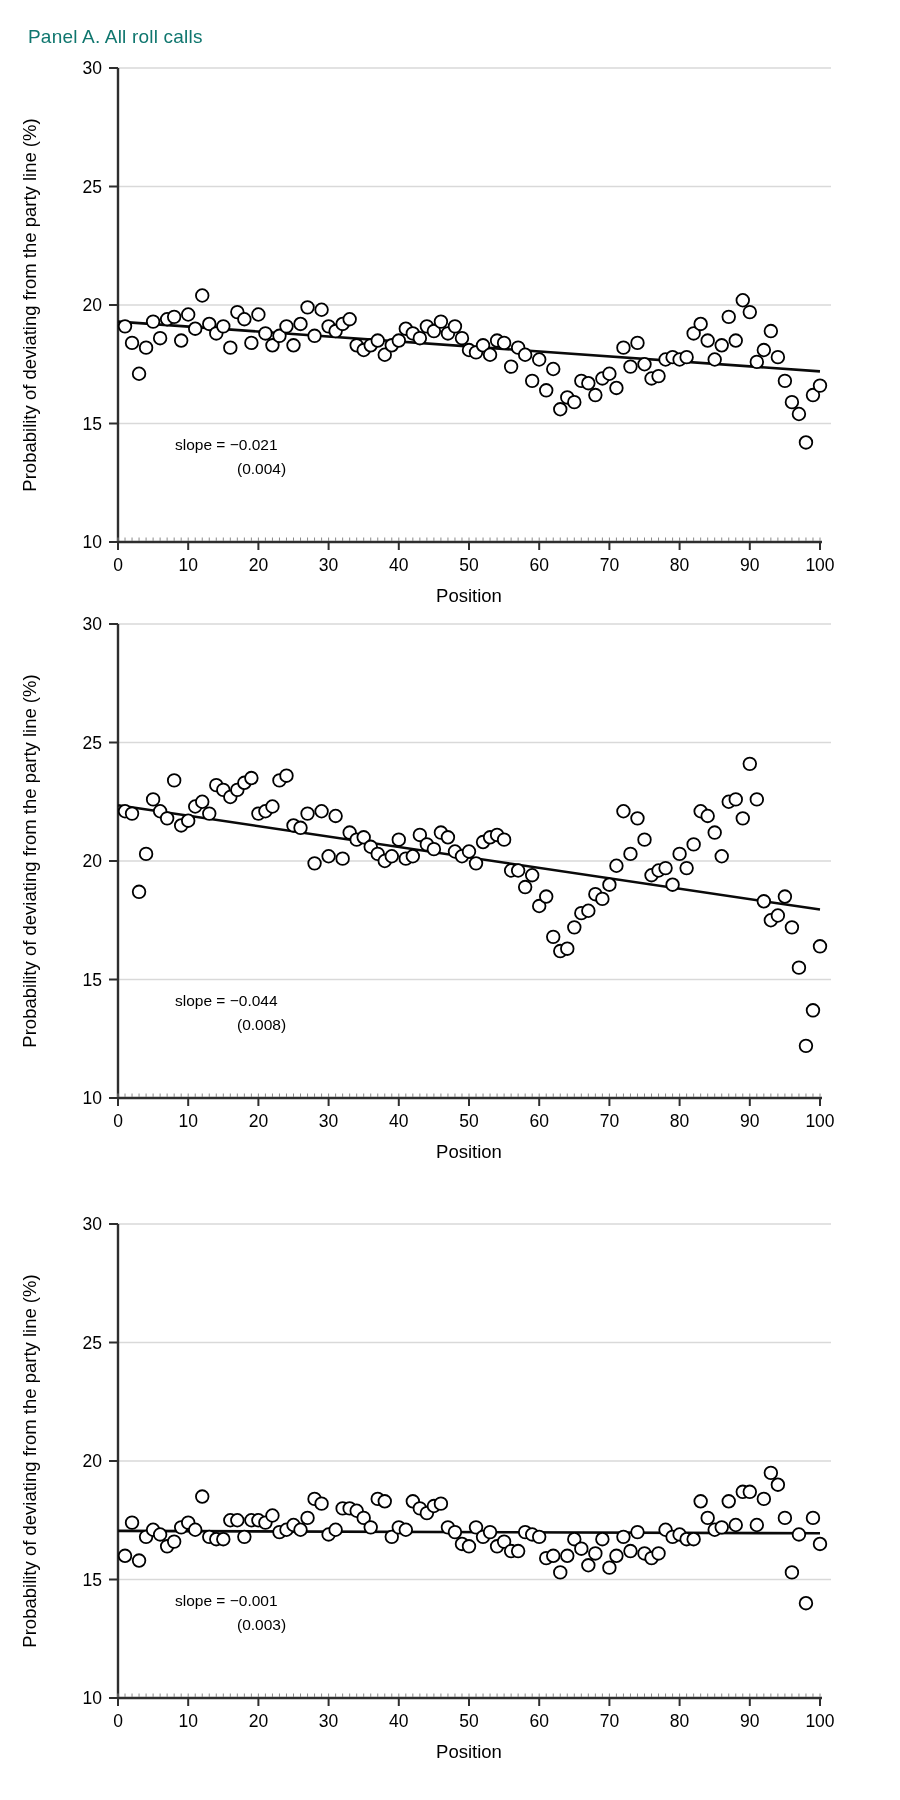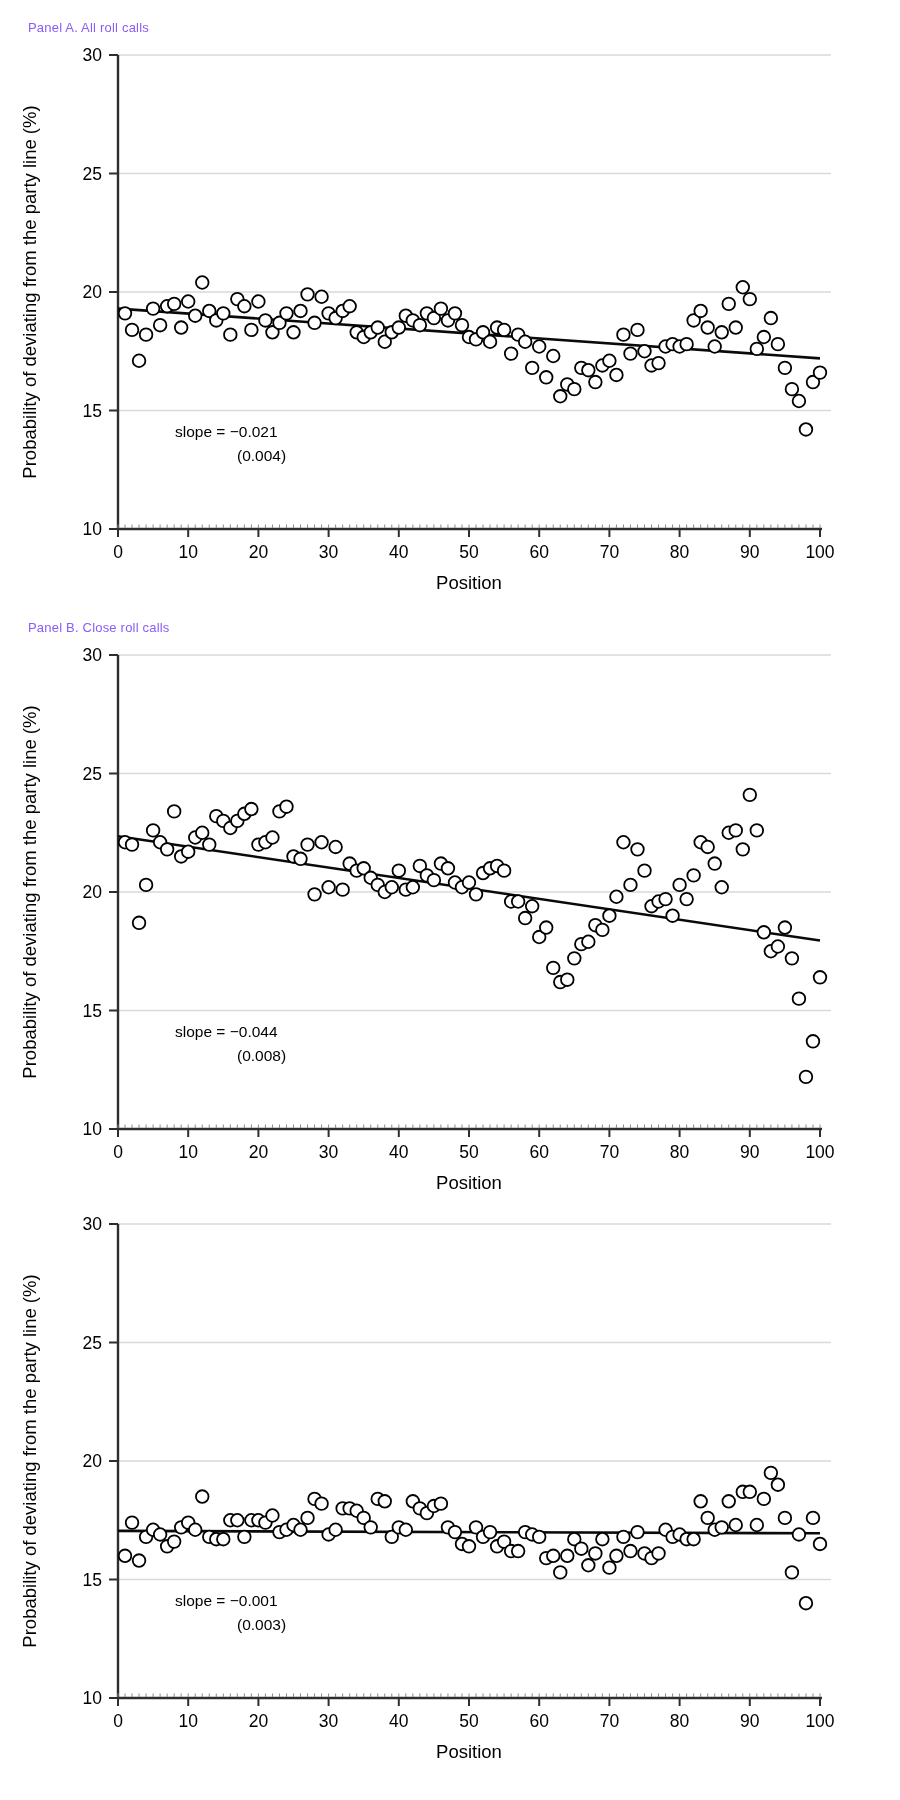--- a/index.html
+++ b/index.html
@@ -1,18 +1,18 @@
 <!DOCTYPE html>
 <html><head>
 <meta charset="utf-8">
 <style>
   html,body{margin:0;padding:0;background:#ffffff;}
   body{width:900px;height:1800px;overflow:hidden;font-family:"Liberation Sans",sans-serif;}
   .panel{height:600px;box-sizing:border-box;padding-top:6px;}
-  .panel-title{margin:14px 0 2px 28px;font-size:13px;color:#8b5cf6;letter-spacing:.2px;}
+  .panel-title{margin:20px 0 2px 28px;font-size:19px;color:#0f766e;letter-spacing:.2px;}
   svg{display:block;}
 </style>
 </head>
 <body>
 
 <figure class="panel" style="margin:0">
   <div class="panel-title">Panel A. All roll calls</div>
   <svg class="chart" width="900" height="560">
       <line x1="118" y1="373.5" x2="831" y2="373.5" stroke="#d9d9d9" stroke-width="1.3"></line>
       <line x1="118" y1="255" x2="831" y2="255" stroke="#d9d9d9" stroke-width="1.3"></line>
@@ -255,21 +255,20 @@
       <circle cx="812.98" cy="345.06000000000006" r="6.3" fill="#ffffff" stroke="#000000" stroke-width="1.8"></circle>
       <circle cx="820" cy="335.5799999999999" r="6.3" fill="#ffffff" stroke="#000000" stroke-width="1.8"></circle>
       <text x="175" y="399.57" font-size="15.5" fill="#000000">slope = −0.021</text>
       <text x="237" y="424.45500000000004" font-size="15.5" fill="#000000">(0.004)</text>
       <text x="469" y="552" text-anchor="middle" font-size="18.5" fill="#000000">Position</text>
       <text x="36" y="255" text-anchor="middle" font-size="18.5" fill="#000000" transform="rotate(-90 36 255)">Probability of deviating from the party line (%)</text>
     </svg>
 </figure>
 
 <figure class="panel" style="margin:0">
-  <div class="panel-title">Panel B. Close roll calls</div>
   <svg class="chart" width="900" height="560">
       <line x1="118" y1="373.5" x2="831" y2="373.5" stroke="#d9d9d9" stroke-width="1.3"></line>
       <line x1="118" y1="255" x2="831" y2="255" stroke="#d9d9d9" stroke-width="1.3"></line>
       <line x1="118" y1="136.5" x2="831" y2="136.5" stroke="#d9d9d9" stroke-width="1.3"></line>
       <line x1="118" y1="18" x2="831" y2="18" stroke="#d9d9d9" stroke-width="1.3"></line>
       <line x1="118" y1="18" x2="118" y2="492" stroke="#2e2e2e" stroke-width="2.4"></line>
       <line x1="118" y1="492" x2="822" y2="492" stroke="#2e2e2e" stroke-width="2.4"></line>
       <line x1="109" y1="492" x2="118" y2="492" stroke="#2e2e2e" stroke-width="2"></line>
       <text x="102" y="498" text-anchor="end" font-size="17.5" fill="#000000">10</text>
       <line x1="109" y1="373.5" x2="118" y2="373.5" stroke="#2e2e2e" stroke-width="2"></line>

